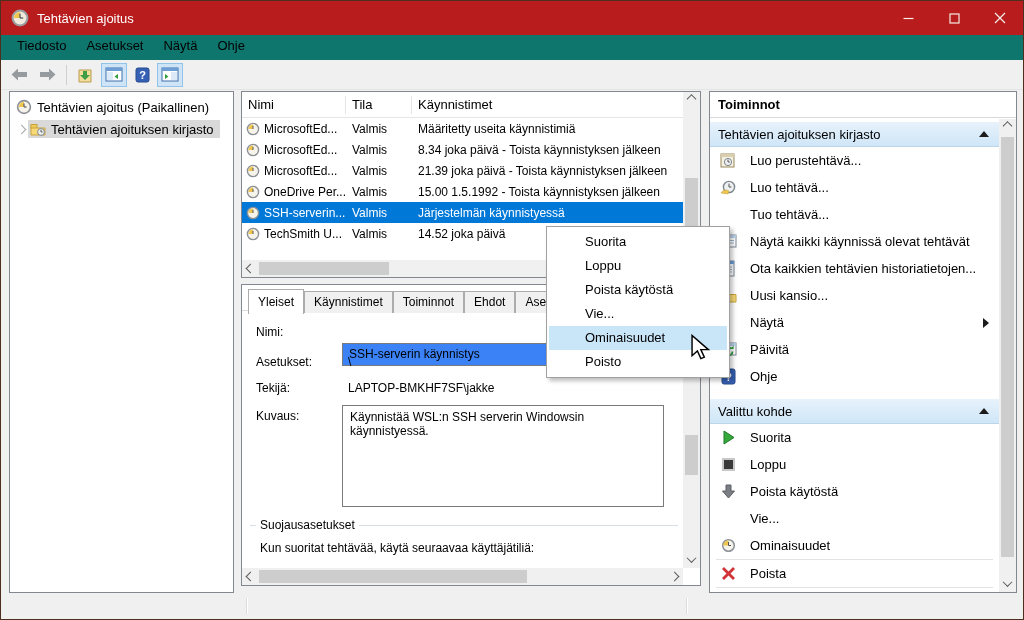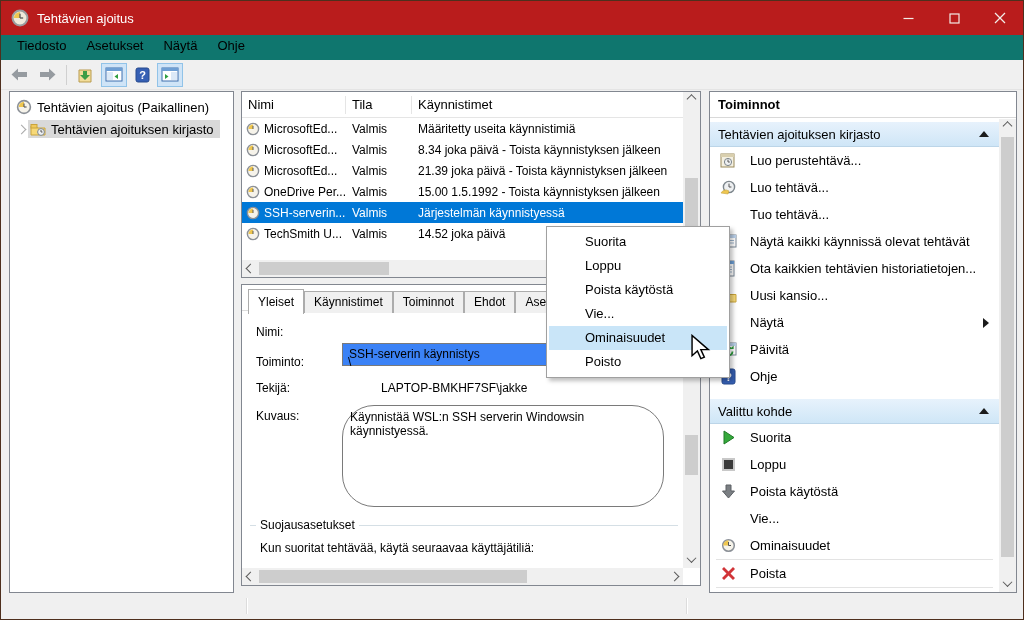--- a/index.html
+++ b/index.html
@@ -333,28 +333,28 @@
       <span class="tab active">Yleiset</span>
       <span class="tab">Käynnistimet</span>
       <span class="tab">Toiminnot</span>
       <span class="tab">Ehdot</span>
       <span class="tab">Asetukset</span>
     </div>
 
     <span class="frm-label" style="left:14px; top:40px;">Nimi:</span>
     <span class="txtbox" style="left:100px; top:34px; width:322px; height:23px;">SSH-serverin käynnistys</span>
 
-    <span class="frm-label" style="left:14px; top:70px;">Toiminto:</span>
+    <span class="frm-label" style="left:14px; top:70px;">Asetukset:</span>
     <span class="frm-value" style="left:106px; top:70px;">\</span>
 
     <span class="frm-label" style="left:14px; top:96px;">Tekijä:</span>
-    <span class="frm-value" style="left:106px; top:96px;margin-left:33px;">LAPTOP-BMKHF7SF\jakke</span>
+    <span class="frm-value" style="left:106px; top:96px;">LAPTOP-BMKHF7SF\jakke</span>
 
     <span class="frm-label" style="left:14px; top:124px;">Kuvaus:</span>
-    <span class="txtarea" style="left:100px; top:120px; width:322px; height:102px;border-radius:32px;">Käynnistää WSL:n SSH serverin Windowsin käynnistyessä.</span>
+    <span class="txtarea" style="left:100px; top:120px; width:322px; height:102px;">Käynnistää WSL:n SSH serverin Windowsin käynnistyessä.</span>
 
     <div class="groupbox-line" style="left:8px; top:240px; width:428px;"></div>
     <span class="group-legend" style="left:14px; top:233px;">Suojausasetukset</span>
     <span class="frm-value" style="left:18px; top:256px;">Kun suoritat tehtävää, käytä seuraavaa käyttäjätiliä:</span>
 
     <div class="vsb" style="bottom:17px;">
       <span class="sb-thumb-v" style="top:150px; height:40px;"></span>
       <span class="sb-btn" style="position:absolute; bottom:0;">
           <span class="chev down"></span>
         </span>

